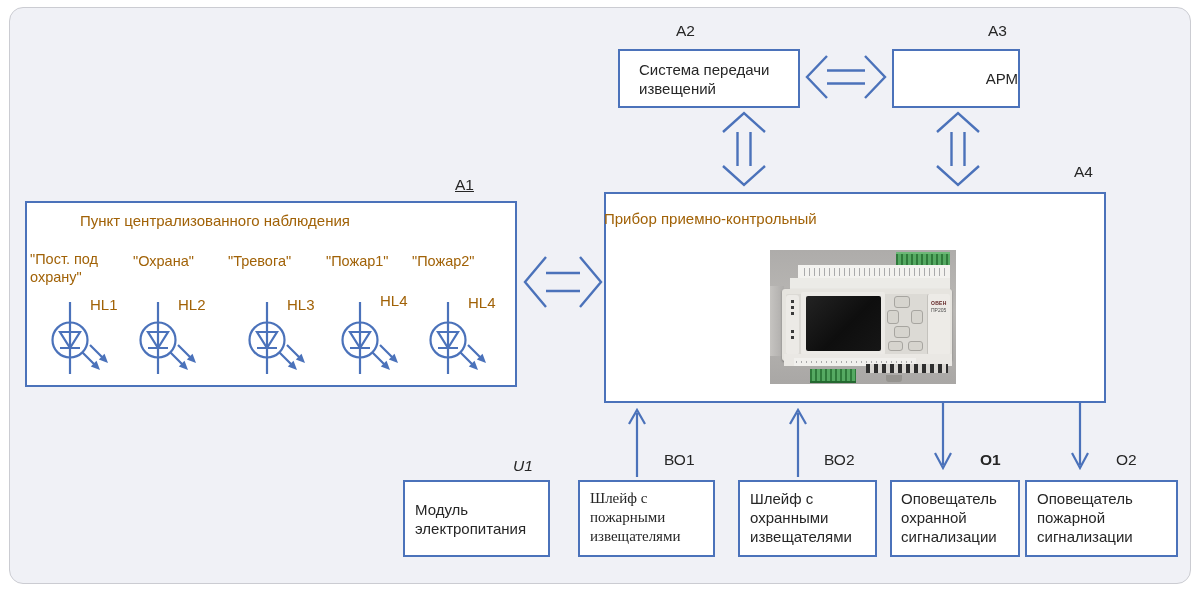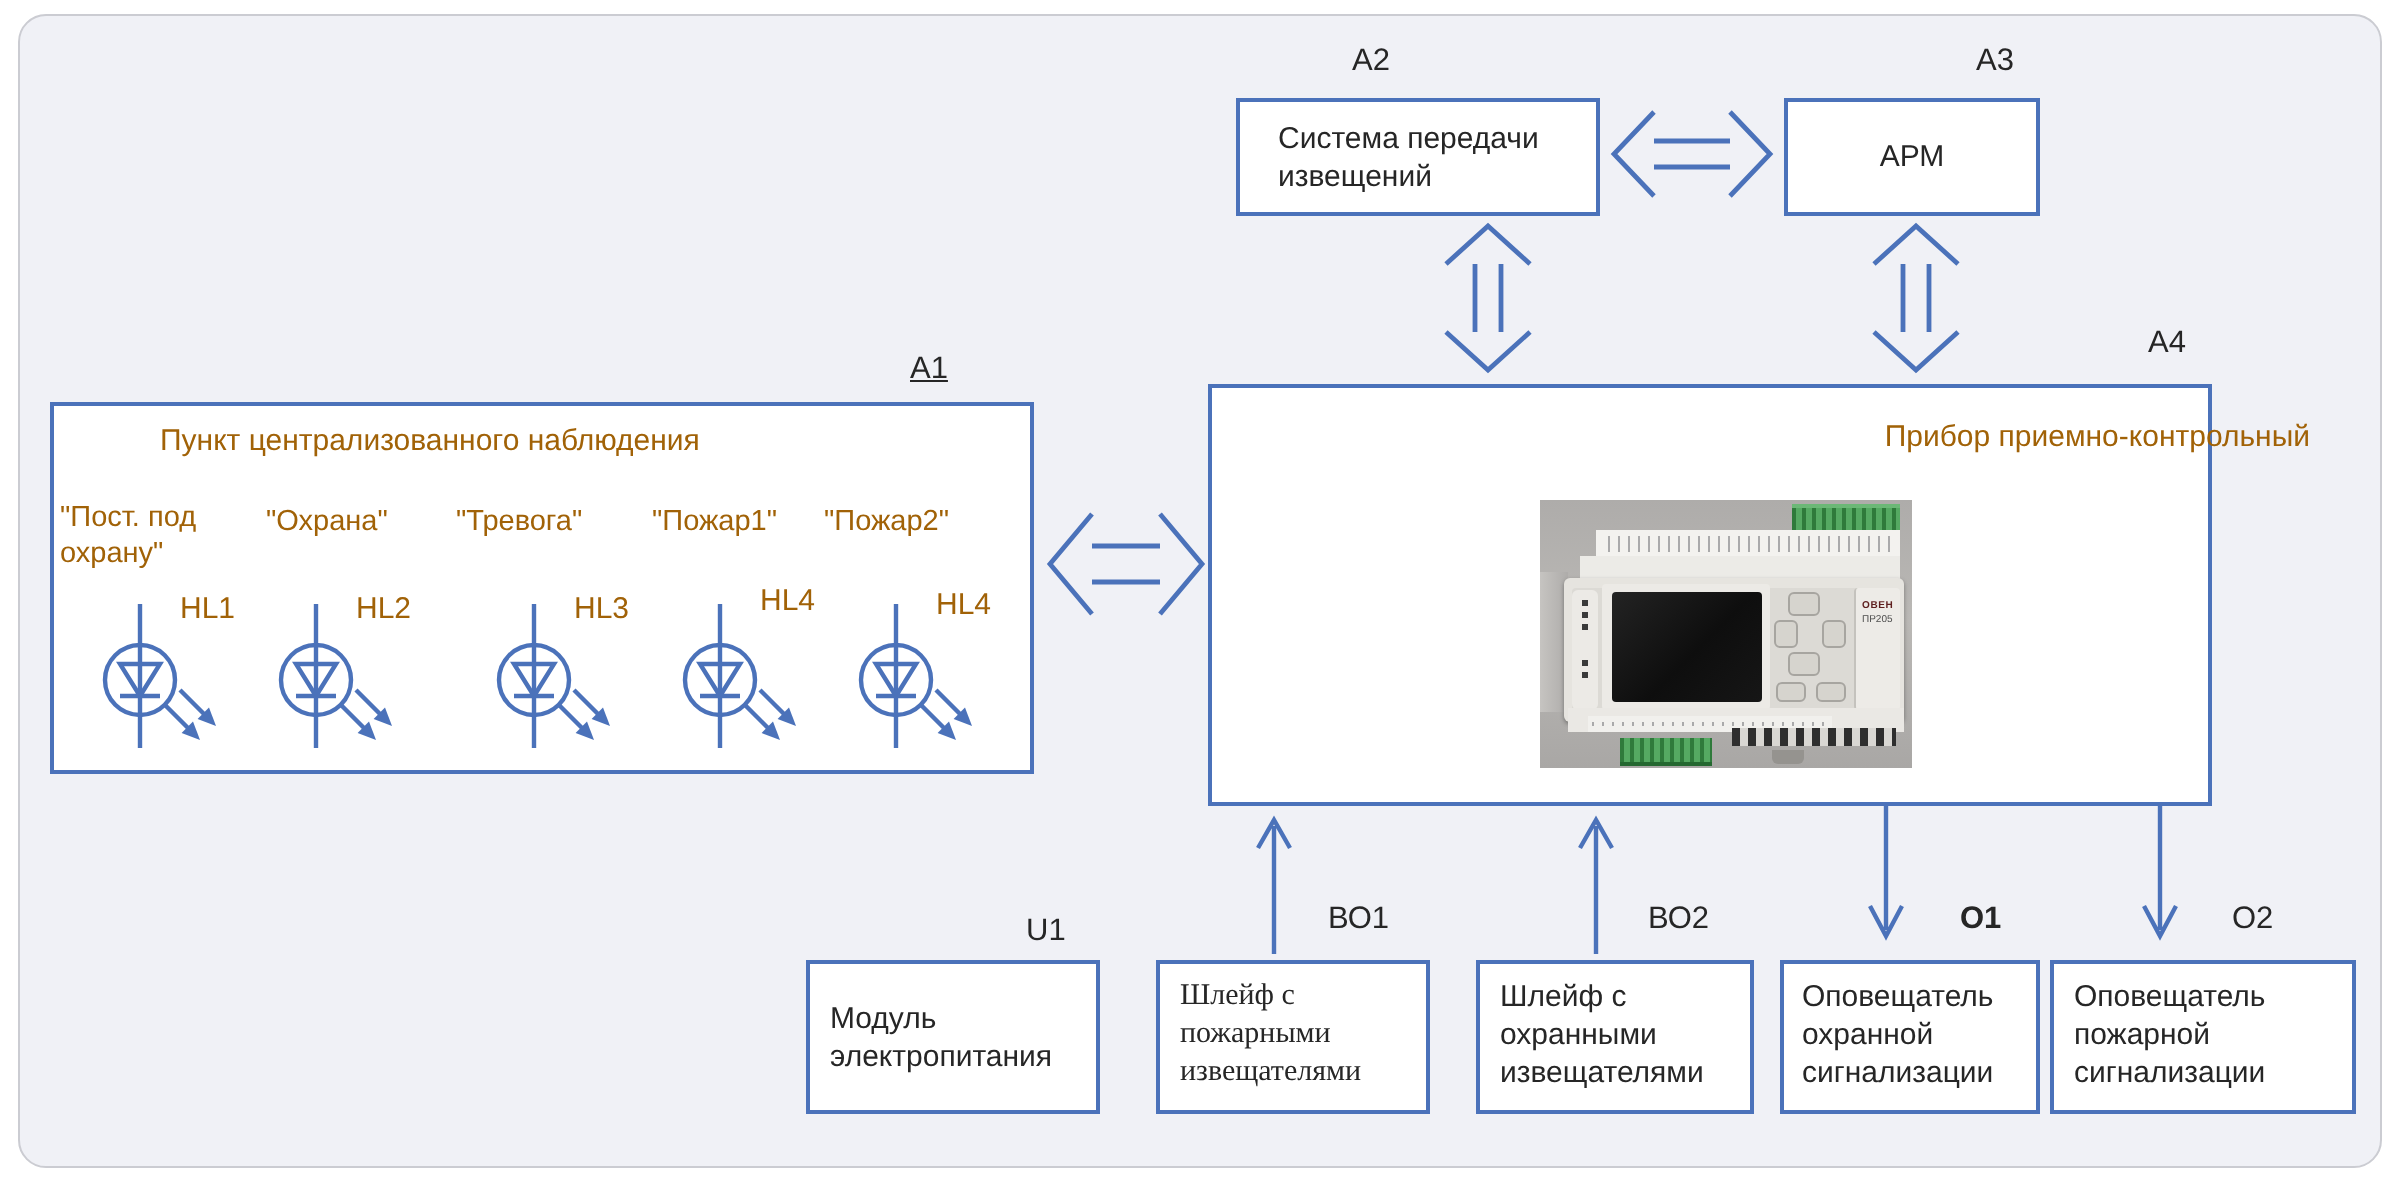--- a/index.html
+++ b/index.html
@@ -58,30 +58,30 @@
 </style>
 </head>
 <body>
 
 <div class="frame"></div>
 
 <div class="ref" style="left:455px;top:176px;text-decoration:underline;">А1</div>
 <div class="ref" style="left:676px;top:22px;">А2</div>
 <div class="ref" style="left:988px;top:22px;">А3</div>
 <div class="ref" style="left:1074px;top:163px;">А4</div>
-<div class="ref" style="left:513px;top:457px;">U1</div>
+<div class="ref" style="left:513px;top:457px;font-style:italic;">U1</div>
 <div class="ref" style="left:664px;top:451px;">ВО1</div>
 <div class="ref" style="left:824px;top:451px;">ВО2</div>
 <div class="ref" style="left:980px;top:451px;font-weight:bold;">О1</div>
 <div class="ref" style="left:1116px;top:451px;">О2</div>
 
 <div class="box flexv" style="left:618px;top:49px;width:182px;height:59px;padding-left:19px;padding-right:4px;">
   <span>Система передачи извещений</span>
 </div>
-<div class="box flexv" style="left:892px;top:49px;width:128px;height:59px;text-align:center;">
+<div class="box flexv" style="left:892px;top:49px;width:128px;height:59px;text-align:right;">
   <span>АРМ</span>
 </div>
 
 <div class="box" style="left:25px;top:201px;width:492px;height:186px;"></div>
 <div class="lbl" style="left:80px;top:212px;font-size:15px;">Пункт централизованного наблюдения</div>
 
 <div class="lbl" style="left:30px;top:250px;width:104px;">"Пост. под охрану"</div>
 <div class="lbl nowrap" style="left:133px;top:252px;">"Охрана"</div>
 <div class="lbl nowrap" style="left:228px;top:252px;">"Тревога"</div>
 <div class="lbl nowrap" style="left:326px;top:252px;">"Пожар1"</div>
@@ -128,21 +128,21 @@
 <svg class="abs" style="left:418px;top:300px;" width="78" height="78">
   <path class="thin-stroke" d="M30 2 V74"></path>
     <circle cx="30" cy="40" r="17.5" class="thin-stroke" fill="#f0f1f6"></circle>
   <path class="thin-stroke" d="M20 32 H40 L30 48 Z M20 48 H40" fill="none"></path>
   <path class="thin-stroke" d="M42 52 L54 64 M50 45 L62 57"></path>
   <polygon points="60,70 56.5,60.8 50.8,66.5" fill="#4b72ba"></polygon>
     <polygon points="68,63 64.5,53.8 58.8,59.5" fill="#4b72ba"></polygon>
 </svg>
 
 <div class="box" style="left:604px;top:192px;width:502px;height:211px;"></div>
-<div class="lbl" style="left:604px;top:210px;width:551px;text-align:right;font-size:15px;">Прибор приемно-контрольный</div>
+<div class="lbl" style="left:604px;top:210px;width:551px;text-align:left;font-size:15px;">Прибор приемно-контрольный</div>
 
 <div class="photo">
   <div class="bg"></div>
   <div class="rail"></div>
   <div class="t-green"></div>
   <div class="t-label">
       <div class="ticks"></div>
     </div>
   <div class="t-label2"></div>
   <div class="body"></div>

